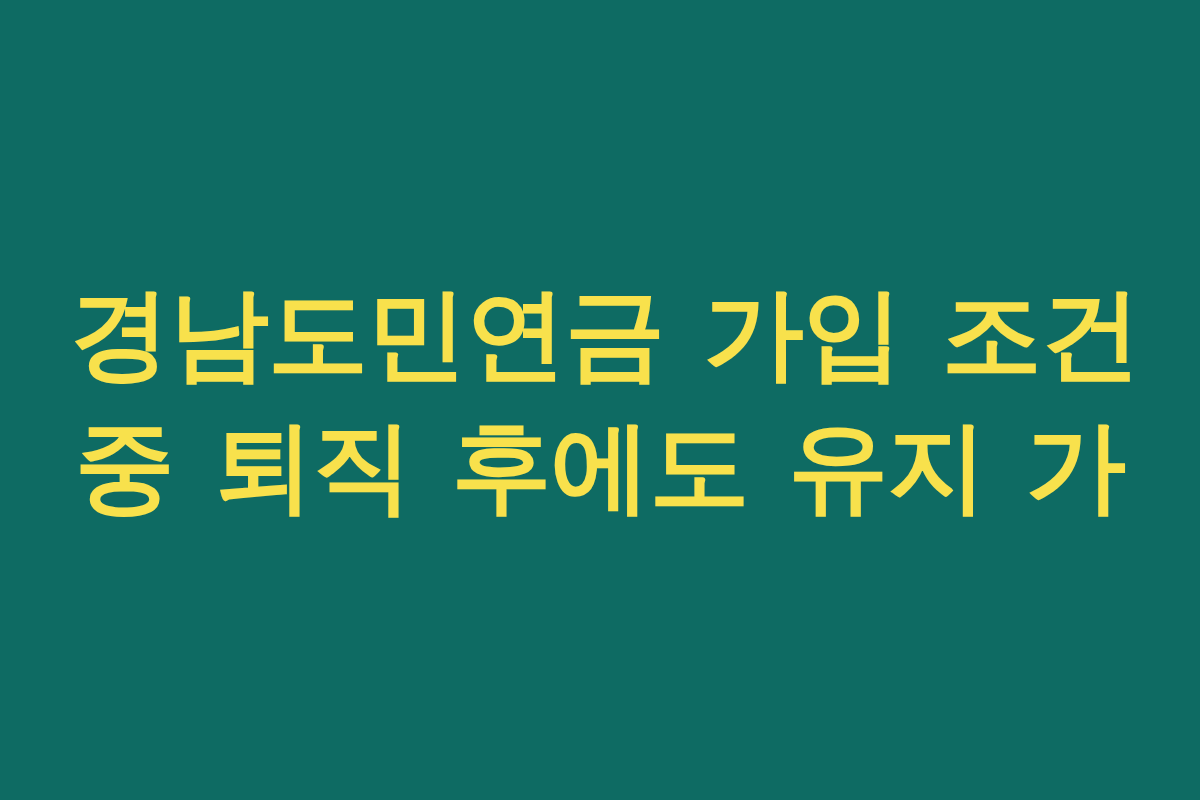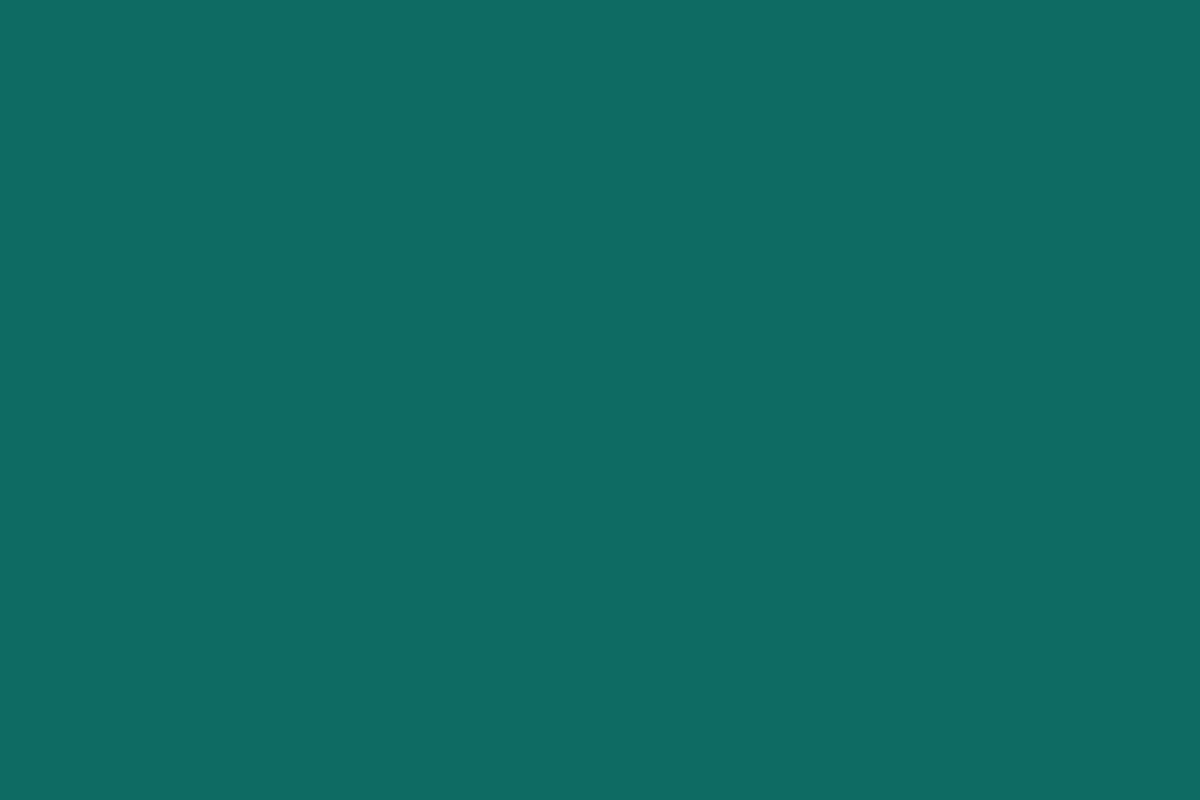--- a/index.html
+++ b/index.html
@@ -40,18 +40,20 @@
   .title-line.l2 { font-size: 100px; }
   .title-line.l3 { font-size: 100px; }
 </style>
 </head>
 <body>
 
 <div class="banner" style="background: rgb(14, 107, 99);">
 
   <div class="title-block" style="color: rgb(248, 225, 76);">
 
+    <span class="title-line l1">경남도민연금 가입 조건</span>
 
+    <span class="title-line l2">중 퇴직 후에도 유지 가</span>
 
 
   </div>
 
 </div>
 
 </body></html>

